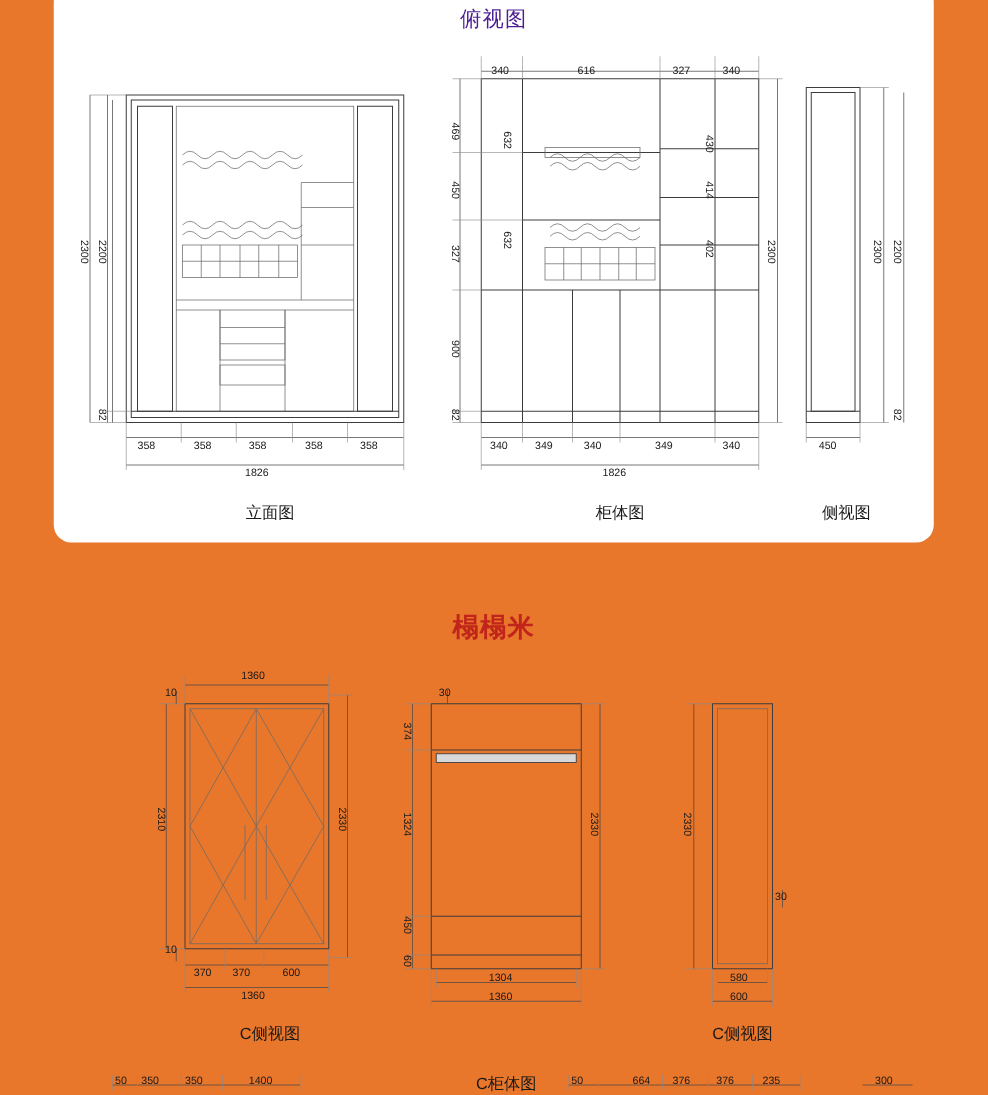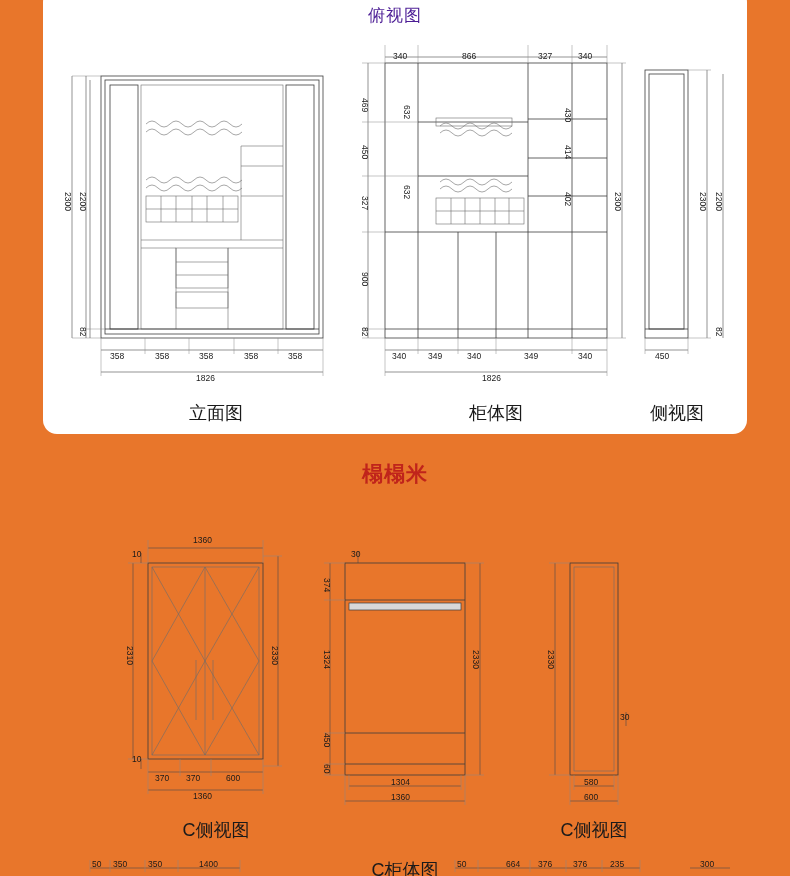--- a/index.html
+++ b/index.html
@@ -27,21 +27,21 @@
     color:#4c1d95;
     letter-spacing:1px;
   }
   .section-title.red{
     color:#c0241b;
     font-weight:bold;
     font-size:21px;
   }
   .caption{
     position:absolute;
-    font-size:18px;
+    font-size:13px;
     color:#1a1a1a;
     text-align:center;
     white-space:nowrap;
   }
   .dim{
     position:absolute;
     font-size:8.5px;
     color:#1a1a1a;
     white-space:nowrap;
     line-height:1;
@@ -296,21 +296,21 @@
 <div class="dim vert" style="left:78px;top:327px;">82</div>
 
 <div class="dim" style="left:110px;top:352px;">358</div>
 <div class="dim" style="left:155px;top:352px;">358</div>
 <div class="dim" style="left:199px;top:352px;">358</div>
 <div class="dim" style="left:244px;top:352px;">358</div>
 <div class="dim" style="left:288px;top:352px;">358</div>
 <div class="dim" style="left:196px;top:374px;">1826</div>
 
 <div class="dim" style="left:393px;top:52px;">340</div>
-<div class="dim" style="left:462px;top:52px;">866</div>
+<div class="dim" style="left:462px;top:52px;">616</div>
 <div class="dim" style="left:538px;top:52px;">327</div>
 <div class="dim" style="left:578px;top:52px;">340</div>
 
 <div class="dim vert" style="left:360px;top:98px;">469</div>
 <div class="dim vert" style="left:360px;top:145px;">450</div>
 <div class="dim vert" style="left:360px;top:196px;">327</div>
 <div class="dim vert" style="left:360px;top:272px;">900</div>
 <div class="dim vert" style="left:360px;top:327px;">82</div>
 
 <div class="dim vert" style="left:402px;top:105px;">632</div>
@@ -330,21 +330,21 @@
 
 <div class="dim vert" style="left:698px;top:192px;">2300</div>
 <div class="dim vert" style="left:714px;top:192px;">2200</div>
 <div class="dim vert" style="left:714px;top:327px;">82</div>
 <div class="dim" style="left:655px;top:352px;">450</div>
 
 <div class="caption" style="left:176px;top:401px;width:80px;">立面图</div>
 <div class="caption" style="left:456px;top:401px;width:80px;">柜体图</div>
 <div class="caption" style="left:637px;top:401px;width:80px;">侧视图</div>
 
-<div class="section-title red" style="left:0;top:460px;width:790px;">榻榻米</div>
+<div class="section-title red" style="left:0;top:488px;width:790px;">榻榻米</div>
 
 <div class="dim" style="left:193px;top:536px;">1360</div>
 <div class="dim" style="left:132px;top:550px;">10</div>
 <div class="dim" style="left:132px;top:755px;">10</div>
 <div class="dim vert" style="left:125px;top:646px;">2310</div>
 <div class="dim vert" style="left:270px;top:646px;">2330</div>
 <div class="dim" style="left:155px;top:774px;">370</div>
 <div class="dim" style="left:186px;top:774px;">370</div>
 <div class="dim" style="left:226px;top:774px;">600</div>
 <div class="dim" style="left:193px;top:792px;">1360</div>

